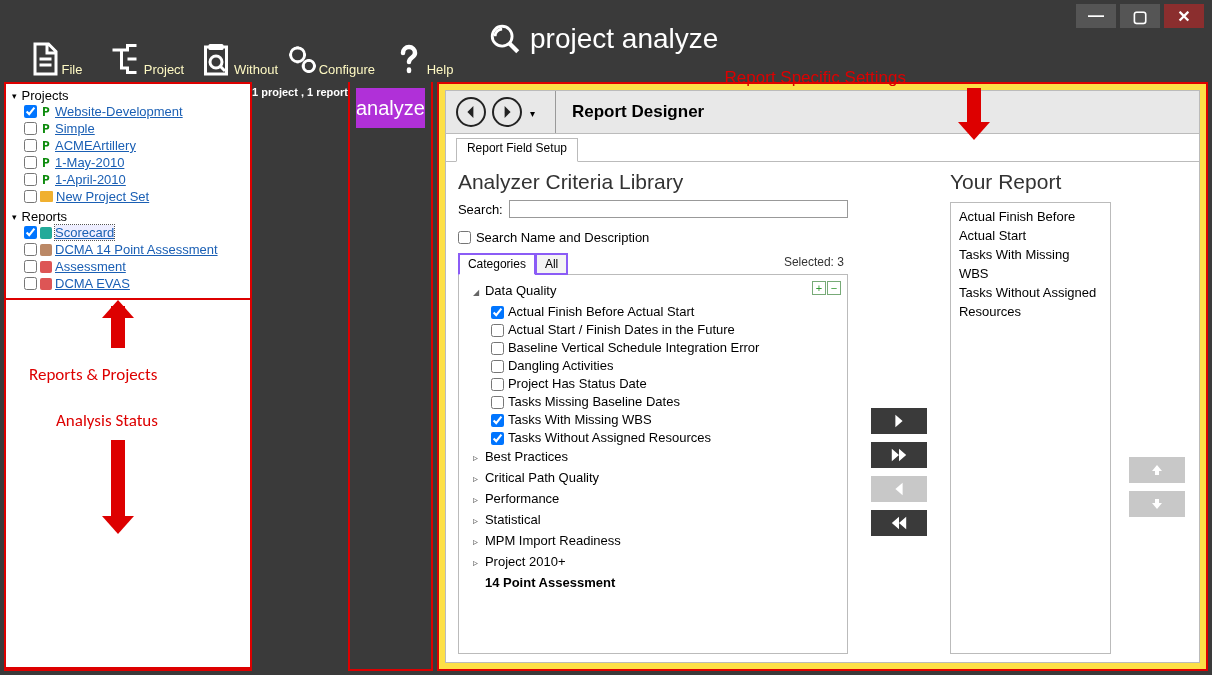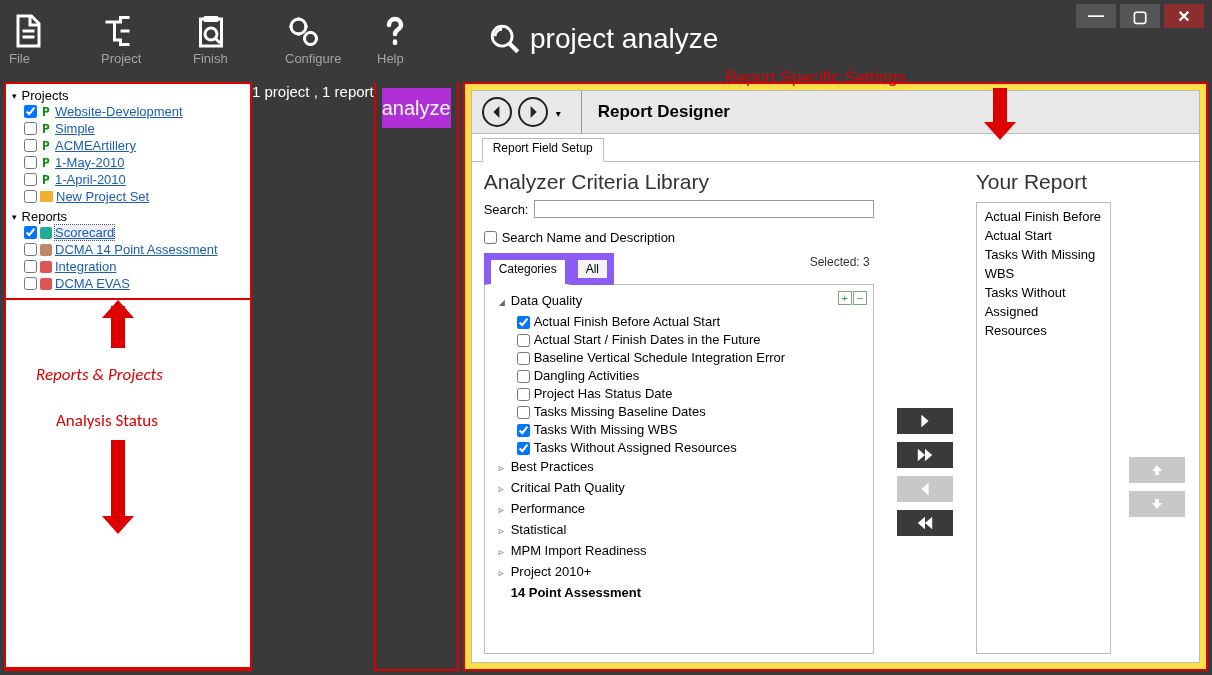--- a/index.html
+++ b/index.html
@@ -1,20 +1,20 @@
 <!DOCTYPE html>
 <html><head>
 <meta charset="utf-8">
 <style>
 * { box-sizing: border-box; margin: 0; padding: 0; font-family: "Segoe UI", Arial, sans-serif; }
 body { width: 1212px; height: 675px; background: #3a3a3a; overflow: hidden; position: relative; }
 
 
 .toolbar { height: 78px; background: #3a3a3a; display: flex; align-items: stretch; padding: 0 8px; }
-.tool-btn { width: 92px; display: flex; flex-direction: column; align-items: flex-start; justify-content: center; color: #a3a3a3; cursor: pointer; border: 1px solid transparent; }
+.tool-btn { width: 92px; display: flex; flex-direction: row; align-items: flex-end; justify-content: center; color: #fef9c3; cursor: pointer; border: 1px solid transparent; }
 .tool-btn svg { width: 36px; height: 36px; fill: #fff; }
 .tool-btn span { font-size: 13px; margin-top: 2px; }
 .brand { display: flex; align-items: center; margin-left: 20px; color: #fff; font-size: 28px; font-weight: 300; }
 .brand svg { width: 34px; height: 34px; fill: #fff; margin-right: 8px; }
 .window-controls { position: absolute; top: 4px; right: 8px; display: flex; gap: 4px; }
 .window-controls div { width: 40px; height: 24px; background: #555; display: flex; align-items: center; justify-content: center; color: #fff; font-weight: bold; }
 .window-controls .close { background: #8b2e2e; }
 
 
 .main { display: flex; height: 597px; padding: 4px 4px 4px 4px; gap: 4px; }
@@ -27,21 +27,21 @@
 .tree-item input[type=checkbox]{ width:13px; height:13px; }
 .tree-item a { color: #1a5fb4; text-decoration: underline; font-size: 13px; cursor: pointer; }
 .p-icon { color: #0a8a0a; font-weight: bold; font-family: monospace; width: 12px; text-align: center; }
 .folder-icon { width:13px; height:11px; background:#f0b030; display:inline-block; border-radius:1px; }
 .r-icon { width:12px; height:12px; display:inline-block; }
 
 .sidebar-middle { flex: 1; border: 2px solid #d00; border-left: none; border-right: none; margin-top: -2px; position: relative; }
 .annotation { position: absolute; color: #d00; font-size: 17px; font-family: Calibri, sans-serif; }
 .arrow-body { position: absolute; background: #d00; }
 
-.status-bar { height: 20px; background: #3a3a3a; color: #fff; font-size: 15px; text-align: center; line-height: 20px; }
+.status-bar { height: 20px; background: #3a3a3a; color: #fff; font-size: 11px; text-align: center; line-height: 20px; font-weight: bold; }
 .analyze-wrap { padding: 6px; border: 2px solid #d00; background:#3a3a3a; border-top:none; }
 .analyze-btn { width: 100%; height: 40px; background: #b030d8; color: #fff; border: none; font-size: 20px; font-weight: 500; cursor: pointer; }
 
 
 .content { flex: 1; border: 2px solid #d00; background: #fde047; display: flex; flex-direction: column; position: relative; }
 .designer-header { height: 44px; background: #e8e8e8; border: 1px solid #bbb; margin: 6px 6px 0 6px; display: flex; align-items: center; padding: 0 10px; gap: 6px; }
 .nav-circle { width: 30px; height: 30px; border: 2px solid #222; border-radius: 50%; display: flex; align-items: center; justify-content: center; cursor: pointer; }
 .nav-circle svg { width: 12px; height: 12px; fill: #222; }
 .nav-drop::after { content: "▾"; font-size: 10px; margin-left: 2px; }
 .designer-title { font-size: 17px; font-weight: 600; margin-left: 14px; border-left: 1px solid #999; padding-left: 16px; height: 100%; display: flex; align-items: center; }
@@ -50,21 +50,21 @@
 .tab-strip { height: 28px; display: flex; border-bottom: 1px solid #bbb; padding-left: 10px; padding-top: 4px; }
 .tab { border: 1px solid #bbb; border-bottom: 1px solid #fff; padding: 2px 10px; font-size: 12px; background: #fff; margin-bottom: -1px; cursor: pointer; }
 
 .designer-cols { flex: 1; display: flex; padding: 8px 12px; gap: 16px; }
 .col-left { width: 390px; display: flex; flex-direction: column; }
 .col-title { font-size: 21px; font-weight: 400; color: #333; margin-bottom: 6px; }
 .search-row { display: flex; align-items: center; font-size: 13px; gap: 6px; margin-bottom: 12px; }
 .search-row input[type=text]{ flex:1; border:1px solid #999; height:18px; font-size:12px; padding:0 3px; }
 .check-row { display: flex; align-items: center; font-size: 13px; gap: 5px; margin-bottom: 8px; }
 .cat-tabs { display: flex; font-size: 12px; border-bottom: 1px solid #bbb; }
-.cat-tab { border: 7px solid #8b5cf6; padding: 2px 8px; margin-right: -1px; background: #f4f4f4; cursor: pointer; margin-bottom: -1px; }
+.cat-tab { border: 2px solid #8b5cf6; padding: 2px 8px; margin-right: -1px; background: #f4f4f4; cursor: pointer; margin-bottom: -1px; }
 .cat-tab.active { background: #fff; border-bottom: 1px solid #fff; }
 .selected-count { margin-left: auto; font-size: 12px; color: #333; padding: 2px 4px; }
 
 .criteria-box { flex: 1; border: 1px solid #bbb; border-top: none; padding: 6px 4px; overflow: auto; font-size: 13px; position: relative; }
 .cat { font-weight: 400; padding-left: 10px; line-height: 20px; cursor: pointer; }
 .cat::before { content: "▹"; font-size: 10px; margin-right: 4px; display: inline-block; width: 8px; color: #666; font-weight: normal; }
 .cat.open::before { content: "◢"; font-size: 8px; }
 .cat-body { padding-left: 28px; }
 .crit-row { display: flex; align-items: center; gap: 4px; line-height: 18px; }
 .crit-row input { width: 13px; height: 13px; }
@@ -109,21 +109,21 @@
       </svg>
     <span>Project</span>
   </div>
   <div class="tool-btn">
     <svg viewBox="0 0 24 24">
         <rect x="7" y="2" width="10" height="4" rx="1" fill="#fff"></rect>
         <rect x="5" y="4" width="14" height="18" stroke="#fff" stroke-width="2" fill="none"></rect>
         <circle cx="12" cy="14" r="4" stroke="#fff" stroke-width="2" fill="none"></circle>
         <path d="M15 17l3 3" stroke="#fff" stroke-width="2"></path>
       </svg>
-    <span>Finish</span>
+    <span>Without</span>
   </div>
   <div class="tool-btn">
     <svg viewBox="0 0 24 24">
         <circle cx="9" cy="9" r="5" stroke="#fff" stroke-width="2" fill="none"></circle>
         <circle cx="17" cy="17" r="4" stroke="#fff" stroke-width="2" fill="none"></circle>
         <path d="M9 3v2M9 13v2M3 9h2M13 9h2M17 12v2M17 20v2M12 17h2M20 17h2" stroke="#fff" stroke-width="2"></path>
       </svg>
     <span>Configure</span>
   </div>
   <div class="tool-btn">
@@ -191,35 +191,35 @@
     <a style="outline:1px dotted #555;background:#eef;">Scorecard</a>
               </div>
               <div class="tree-item">
                 <input type="checkbox" style="">
     <span class="r-icon" style="background:#b86;border-radius:2px;"></span>
     <a style="">DCMA 14 Point Assessment</a>
               </div>
               <div class="tree-item">
                 <input type="checkbox" style="">
     <span class="r-icon" style="background:#d55;border-radius:2px;"></span>
-    <a style="">Integration</a>
+    <a style="">Assessment</a>
               </div>
               <div class="tree-item">
                 <input type="checkbox" style="">
     <span class="r-icon" style="background:#d55;border-radius:2px;"></span>
     <a style="">DCMA EVAS</a>
               </div>
             </div>
         </div>
       </div>
       <div class="sidebar-middle">
 
         <div class="arrow-body" style="left:105px; top:6px; width:14px; height:42px;"></div>
         <div style="position:absolute; left:96px; top:0px; width:0; height:0; border-left:16px solid transparent; border-right:16px solid transparent; border-bottom:18px solid #d00;"></div>
-        <div class="annotation" style="left:30px; top:64px;font-style:italic;">Reports &amp; Projects</div>
+        <div class="annotation" style="left:23px; top:64px;">Reports &amp; Projects</div>
         <div class="annotation" style="left:50px; top:110px;">Analysis Status</div>
 
         <div class="arrow-body" style="left:105px; top:140px; width:14px; height:78px;"></div>
         <div style="position:absolute; left:96px; top:216px; width:0; height:0; border-left:16px solid transparent; border-right:16px solid transparent; border-top:18px solid #d00;"></div>
       </div>
     </div>
     <div class="status-bar">1 project , 1 report</div>
     <div class="analyze-wrap">
       <button class="analyze-btn">analyze</button>
     </div>

